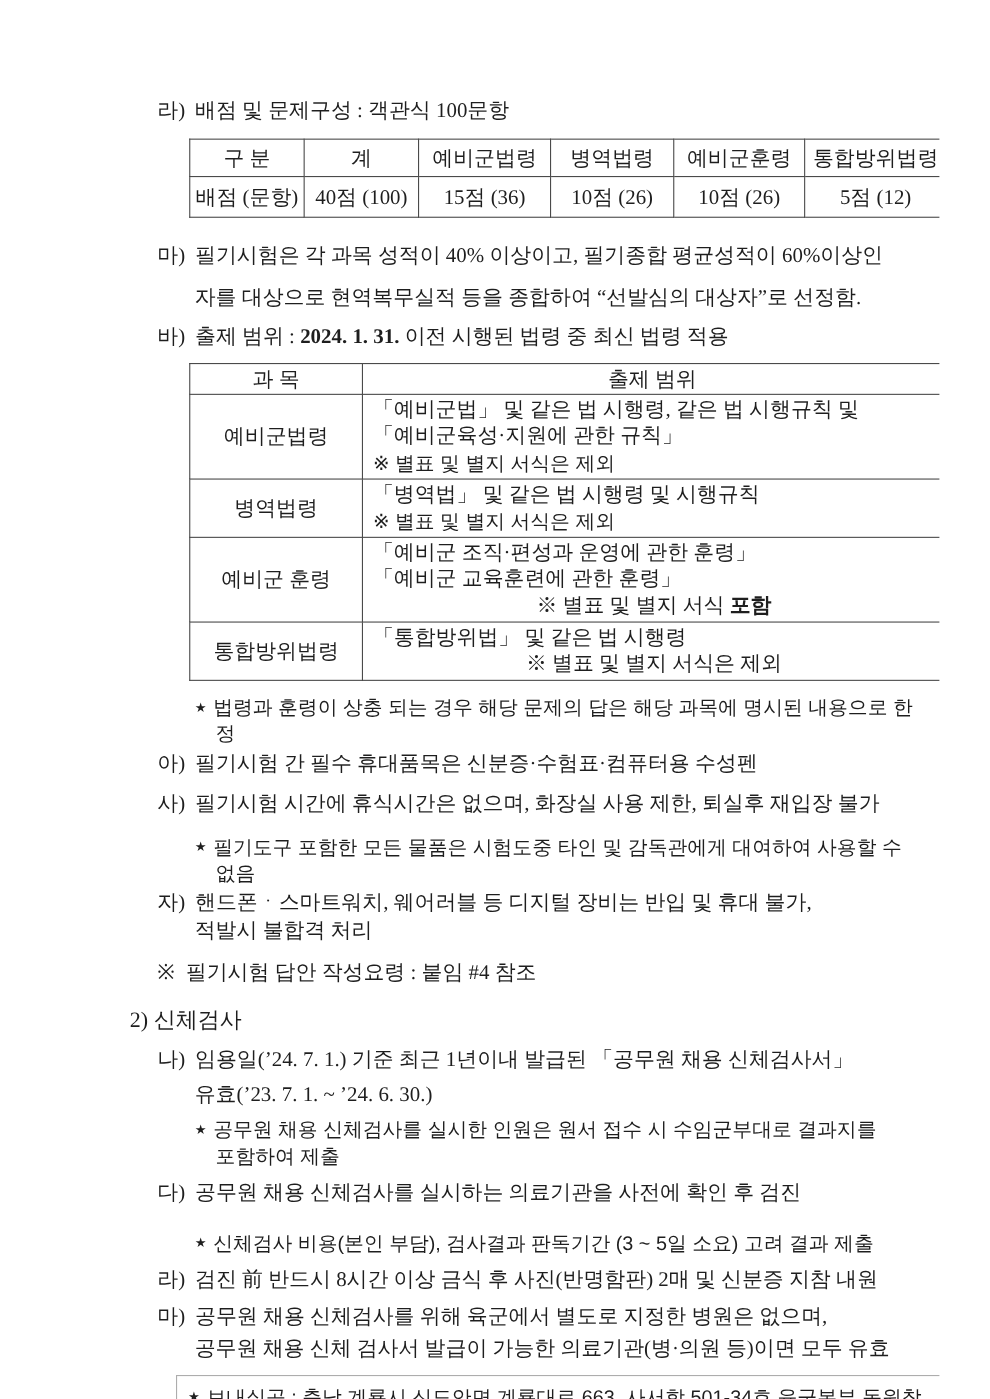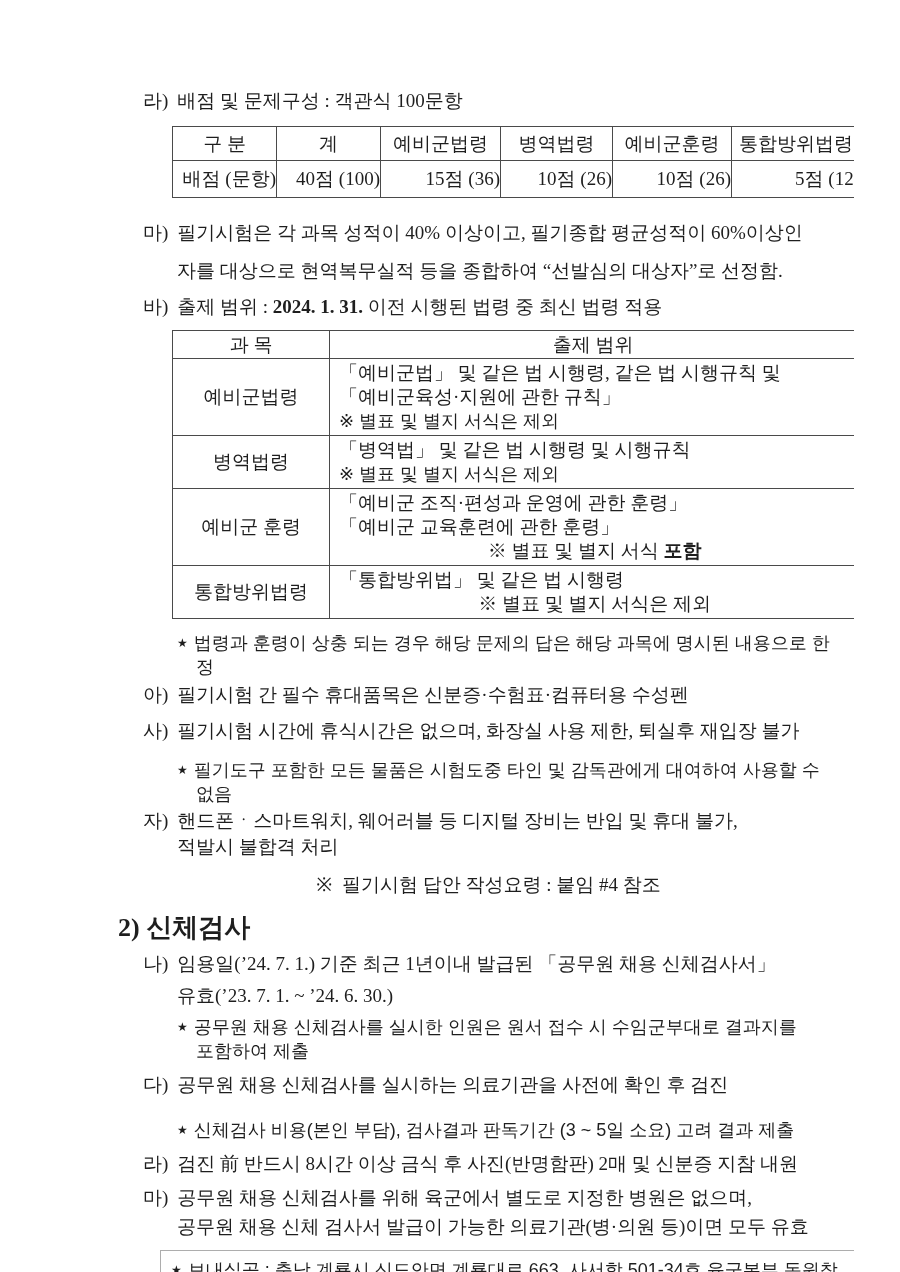--- a/index.html
+++ b/index.html
@@ -44,21 +44,21 @@
     width:688px;
     table-layout:fixed;
   }
   .t1 th,.t1 td{
     border:1px solid var(--table_border);
     text-align:center;
     font-weight:normal;
     padding:0;
   }
   .t1 th{height:33px;}
-  .t1 td{height:36px;text-align:right;}
+  .t1 td{height:36px;}
   
   .t2{
     border-collapse:collapse;
     margin:6px 0 0 172px;
     width:684px;
     table-layout:fixed;
   }
   .t2 th,.t2 td{
     border:1px solid var(--table_border);
     font-weight:normal;
@@ -66,28 +66,27 @@
   }
   .t2 th{height:27px;text-align:center;padding:0;}
   .t2 td.subject{text-align:center;padding:0;}
   .t2 td.scope{padding:2px 6px 2px 9px;line-height:24px;text-align:left;}
   .t2 .tbl-note{font-family:"Liberation Sans","DejaVu Sans",sans-serif;font-size:18px;}
   .t2 .tbl-note.serif-note{font-family:"Liberation Serif","DejaVu Serif",serif;font-size:19px;}
   
   .gip{
     margin:11px 20px 0 143px;
     line-height:27px;
-    text-align:center;
   }
   .gip .mark{margin-right:10px;}
   
   .h2{
     margin:14px 0 0 118px;
-    font-size:26px;
-    font-weight:bold;
+    font-size:20px;
+    font-weight:normal;
     line-height:32px;
   }
   
   .sendbox{
     margin:9px 0 0 160px;
     width:702px;
     border:1px solid var(--box_border);
     box-sizing:border-box;
     padding:6px 8px 7px 10px;
     font-family:"Liberation Sans","DejaVu Sans",sans-serif;

